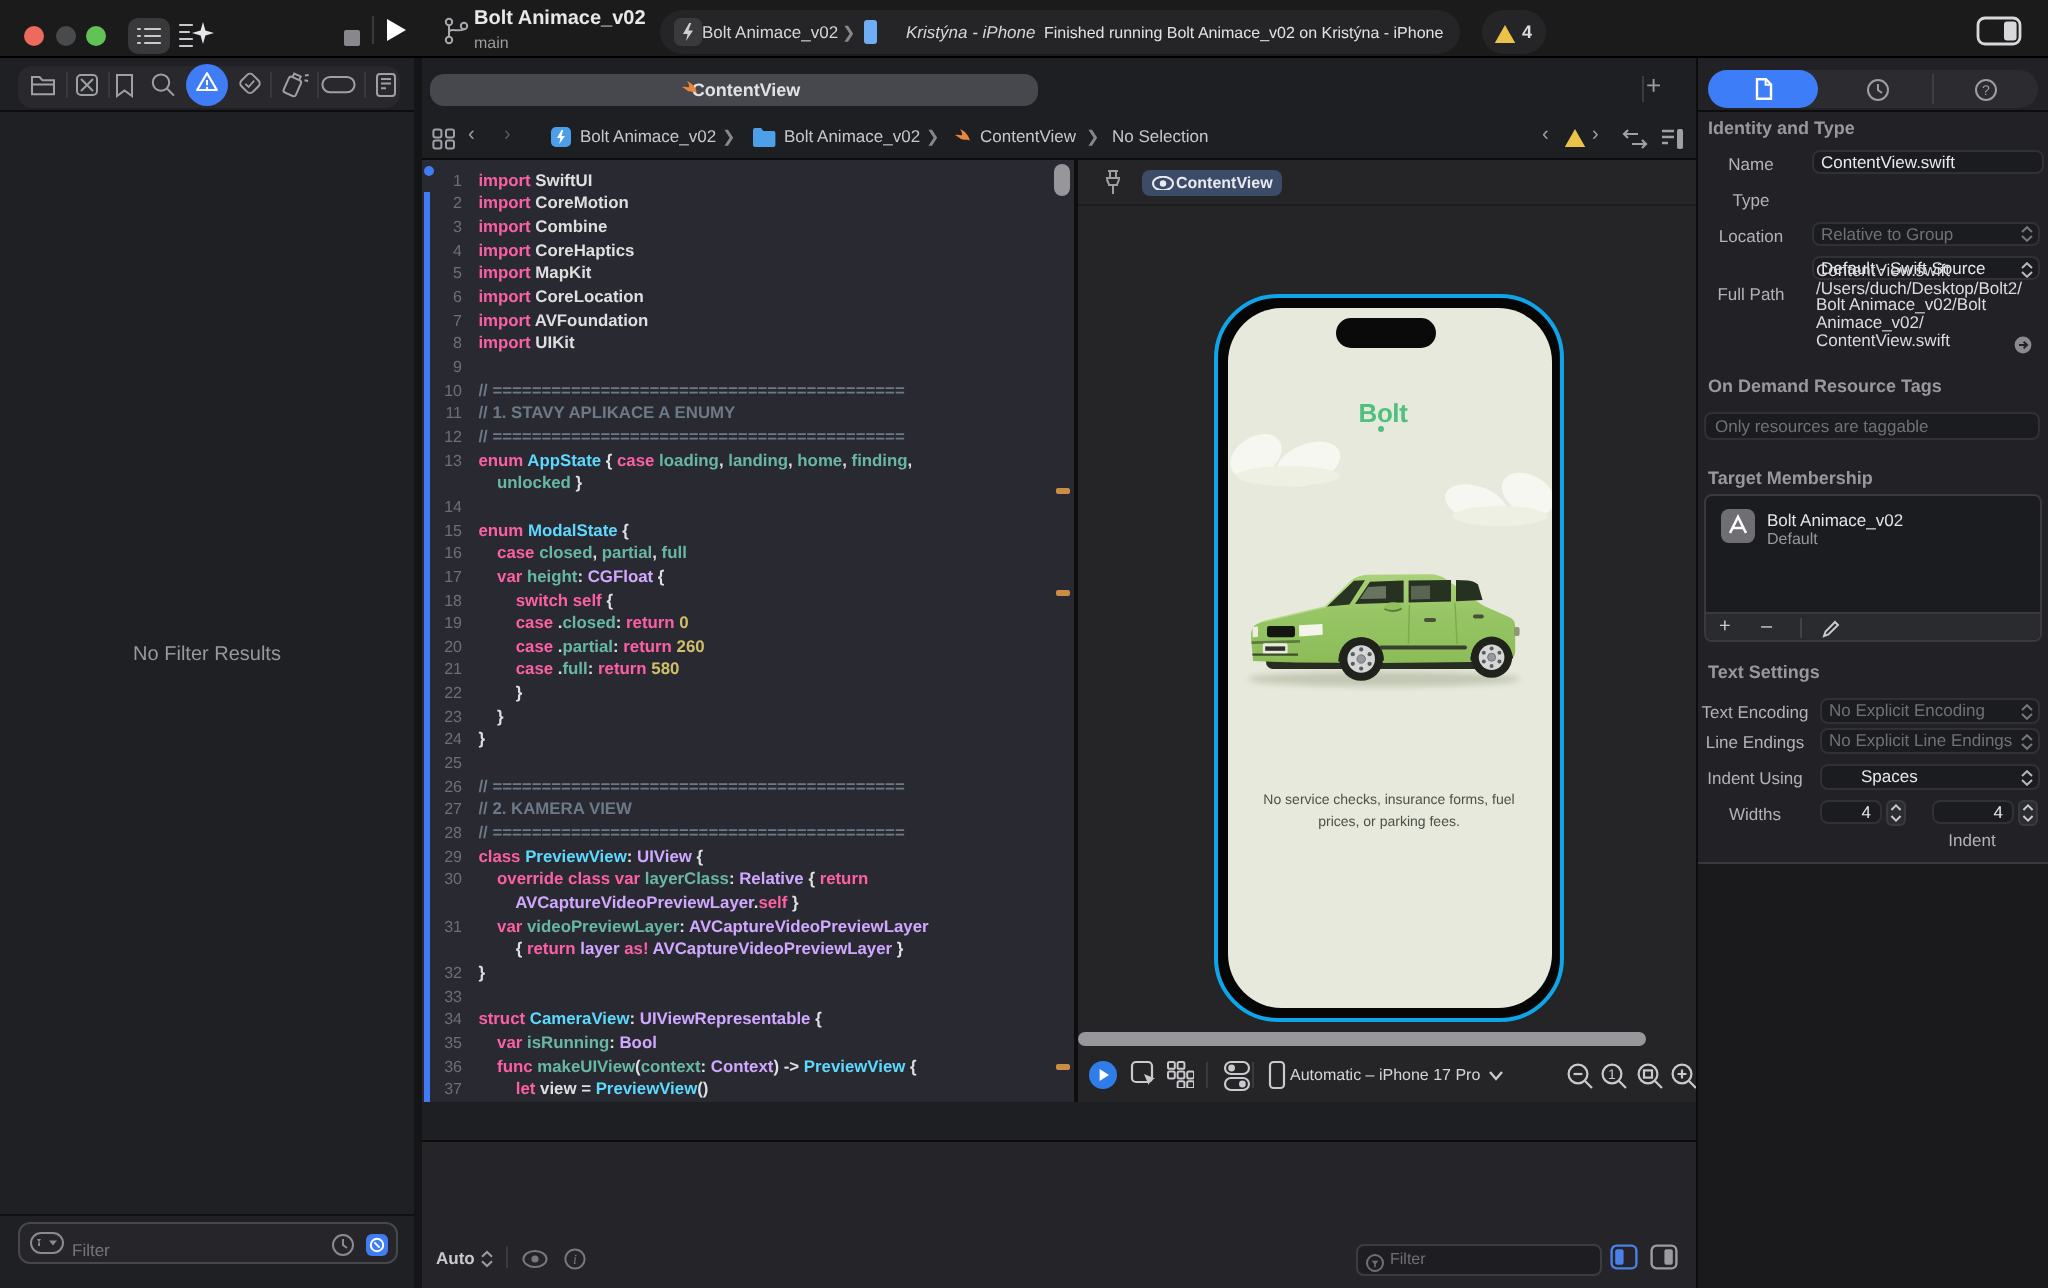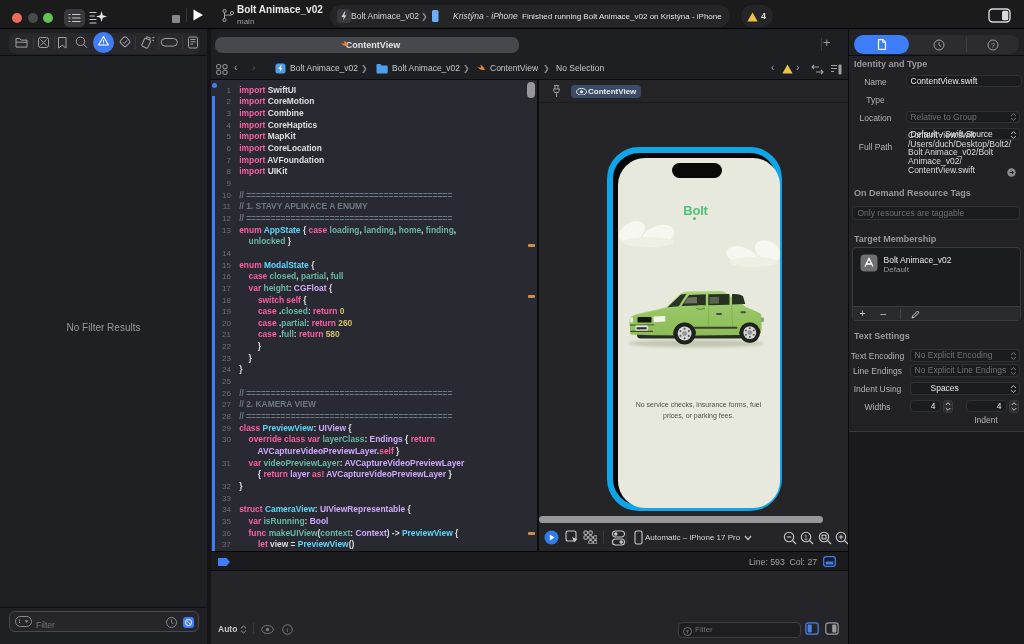--- a/index.html
+++ b/index.html
@@ -52,21 +52,21 @@
   .c { color:#6c7986; }
   .s { color:#fc6a5d; }
   #chbar { left:0.5px; top:16px; width:3px; height:455px; background:#3f7cf6; }
   #chdot { left:1px; top:3.5px; width:5px; height:5px; border-radius:50%; background:#3f7cf6; }
   #vscroll { left:316px; top:2px; width:8px; height:16px; background:#97979b; border-radius:4px; }
   .wtick { left:317px; width:7px; height:3px; background:#cb8d46; border-radius:1px; }
 
   
   #canvas { left:326px; top:50.5px; width:311px; height:471.5px; background:#252528; border-left:2px solid #0e0e10; }
   #cv-pill { left:32px; top:5px; height:13.5px; padding:0 5px 0 4px; background:#3c4c68; border-radius:4px; color:#e8eaee; font-size:8px; font-weight:bold; line-height:13.5px; }
-  #phone { left:68px; top:67px; width:175px; height:364px; background:#060607; border:6px solid #0ea5e9; border-radius:32px; }
+  #phone { left:68px; top:67px; width:175px; height:364px; background:#060607; border:2px solid #0ea5e9; border-radius:32px; }
   #screen { left:4.5px; top:5.5px; width:162px; height:350px; border-radius:27px; background:#e7e9dc; overflow:hidden; }
   #island { left:54px; top:5px; width:50px; height:14.5px; background:#0a0a0b; border-radius:7.5px; }
   #boltlogo { left:-3px; top:45px; width:162px; text-align:center; font-size:13px; font-weight:bold; color:#4fc07e; letter-spacing:-0.2px; }
   #boltdot { left:75.7px; top:58.5px; width:3px; height:3px; border-radius:50%; background:#4fc07e; }
   #tagline { left:0; top:242px; width:162px; text-align:center; font-size:7px; color:#4b5148; line-height:10.7px; }
   #startbtn { left:23.5px; top:289px; width:113px; height:26px; background:#5ecb8b; border-radius:13px; }
   #btncirc { left:2px; top:2px; width:22px; height:22px; background:#f4f5ef; border-radius:50%; }
   #btntext { left:34px; top:0; width:75px; height:26px; line-height:26px; font-size:9.8px; font-weight:bold; color:#39483d; }
   #btntext .dim { color:#79a78c; }
   #hscroll { left:0px; top:436.5px; width:284px; height:7px; background:#98989c; border-radius:3.5px; }
@@ -352,21 +352,21 @@
         <span class="k">case</span> .<span class="p">partial</span>: <span class="k">return</span> <span class="n">260</span>
         <span class="k">case</span> .<span class="p">full</span>: <span class="k">return</span> <span class="n">580</span>
         }
     }
 }
  
 <span class="c">// ==========================================</span>
 <span class="c">// 2. KAMERA VIEW</span>
 <span class="c">// ==========================================</span>
 <span class="k">class</span> <span class="t">PreviewView</span>: <span class="u">UIView</span> {
-    <span class="k">override class var</span> <span class="p">layerClass</span>: <span class="u">Endings</span> { <span class="k">return</span>
+    <span class="k">override class var</span> <span class="p">layerClass</span>: <span class="u">Relative</span> { <span class="k">return</span>
         <span class="u">AVCaptureVideoPreviewLayer</span>.<span class="k">self</span> }
     <span class="k">var</span> <span class="p">videoPreviewLayer</span>: <span class="u">AVCaptureVideoPreviewLayer</span>
         { <span class="k">return</span> <span class="u">layer</span> <span class="k">as!</span> <span class="u">AVCaptureVideoPreviewLayer</span> }
 }
  
 <span class="k">struct</span> <span class="t">CameraView</span>: <span class="u">UIViewRepresentable</span> {
     <span class="k">var</span> <span class="p">isRunning</span>: <span class="u">Bool</span>
     <span class="k">func</span> <span class="p">makeUIView</span>(<span class="p">context</span>: <span class="u">Context</span>) -&gt; <span class="t">PreviewView</span> {
         <span class="k">let</span> view = <span class="t">PreviewView</span>()
         view.<span class="p">layer</span>.<span class="p">session</span> = <span class="s">"bolt_cam_main_session"</span></pre>
@@ -534,32 +534,20 @@
         </svg>
       <svg class="abs" style="left:296px;top:6px;" width="14" height="14" viewBox="0 0 14 14">
           <g fill="none" stroke="#c9c9ce" stroke-width="1.1">
             <circle cx="6" cy="6" r="4.7"></circle>
             <path d="M9.5 9.5 L13 13"></path>
             <path d="M3.8 6 H8.2 M6 3.8 V8.2"></path>
           </g>
         </svg>
     </div>
   </div>
-  <div class="abs" id="statusline">
-    <svg class="abs" style="left:6px;top:5px;" width="14" height="10" viewBox="0 0 14 10">
-        <path d="M1 1 H9.5 L13 5 L9.5 9 H1 Z" fill="#3f7cf6"></path>
-      </svg>
-    <div class="abs" style="left:538px;top:5px;">Line: 593&nbsp; Col: 27</div>
-    <div class="abs" style="left:612px;top:4px;">
-      <svg width="13" height="11" viewBox="0 0 13 11">
-          <rect x="0.7" y="0.7" width="11.6" height="9.6" rx="2.4" fill="none" stroke="#3f7cf6" stroke-width="1.3"></rect>
-          <rect x="2.6" y="5.4" width="7.8" height="3" rx="1" fill="#3f7cf6"></rect>
-        </svg>
-    </div>
-  </div>
   <div class="abs" id="debug">
     <div class="abs" style="left:7px;top:53px;font-weight:bold;">Auto</div>
     <svg class="abs" style="left:29px;top:53.5px;" width="7" height="9" viewBox="0 0 7 9">
         <path d="M1 3.4 L3.5 1 L6 3.4 M1 5.6 L3.5 8 L6 5.6" fill="none" stroke="#9b9ba0" stroke-width="1"></path>
       </svg>
     <div class="abs" style="left:42px;top:52px;width:1px;height:11px;background:#3b3b3f;"></div>
     <svg class="abs" style="left:50px;top:53.5px;" width="13" height="9" viewBox="0 0 13 9">
         <ellipse cx="6.5" cy="4.5" rx="5.8" ry="4" fill="none" stroke="#77777c" stroke-width="1"></ellipse>
         <circle cx="6.5" cy="4.5" r="1.8" fill="#77777c"></circle>
       </svg>

